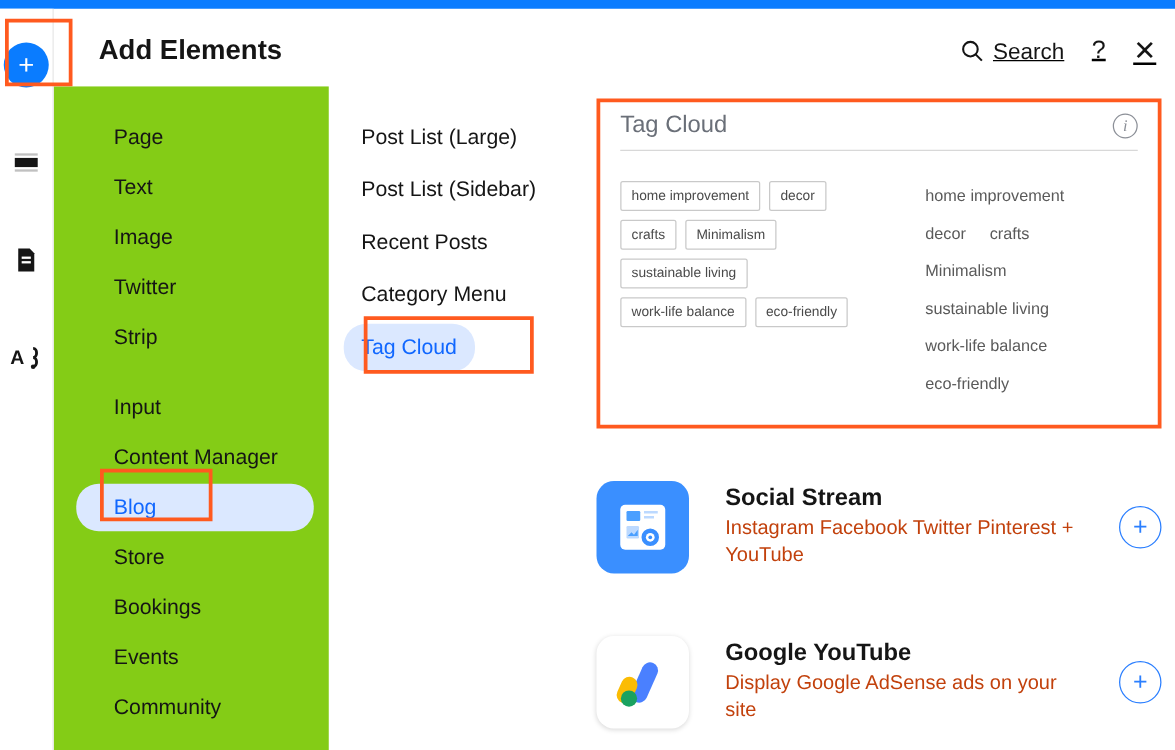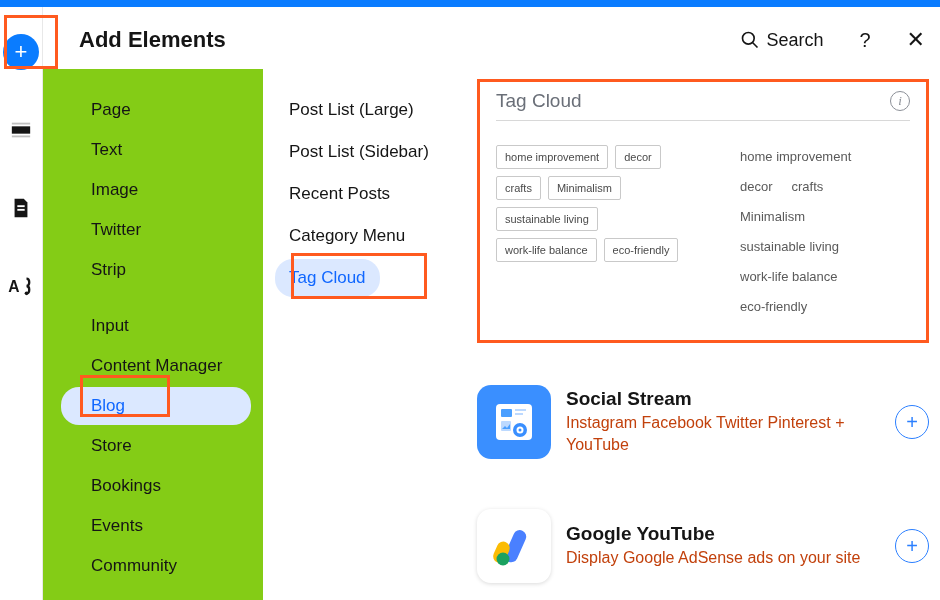--- a/index.html
+++ b/index.html
@@ -7,21 +7,21 @@
     .top-bar { height: 7px; background: #0a7cff; width: 100%; }
     .layout { display: flex; height: calc(100% - 7px); }
     .left-rail { width: 62px; display: flex; flex-direction: column; align-items: center; padding-top: 24px; gap: 36px; background: #fff; }
     .rail-btn { width: 42px; height: 42px; display: flex; align-items: center; justify-content: center; cursor: pointer; position: relative; }
     .rail-add-highlight { position: absolute; top: 15px; left: 4px; width: 54px; height: 54px; border: 3px solid #ff5a1f; z-index: 10; pointer-events: none; }
     .rail-plus { width: 36px; height: 36px; border-radius: 50%; background: #0a7cff; color: #fff; display: flex; align-items: center; justify-content: center; font-size: 22px; font-weight: 400; }
     .rail-icon { width: 22px; height: 22px; color: #151515; }
     .panel { flex: 1; display: flex; flex-direction: column; border-left: 1px solid #e8e8e8; }
     .panel-header { display: flex; align-items: center; justify-content: space-between; padding: 20px 26px 16px 36px; }
     .panel-title { font-size: 22px; font-weight: 700; color: #151515; }
-    .header-actions { display: flex; align-items: center; gap: 36px; }
+    .header-actions { display: flex; align-items: flex-end; gap: 22px; text-decoration: underline; }
     .search-action { display: flex; align-items: center; gap: 6px; font-size: 18px; color: #151515; cursor: pointer; }
     .help-icon { font-size: 20px; color: #151515; cursor: pointer; }
     .close-icon { font-size: 22px; color: #151515; cursor: pointer; line-height: 1; }
     .panel-body { flex: 1; display: flex; overflow: hidden; }
     .category-col { width: 220px; background: #84cc16; padding: 20px 0 0 0; overflow-y: auto; }
     .category-item { padding: 9px 12px 9px 30px; font-size: 17px; color: #151515; cursor: pointer; border-radius: 18px; margin: 2px 12px 2px 18px; position: relative; }
     .category-item.selected { background: #dbe8ff; color: #1067ff; }
     .category-spacer { height: 14px; }
     .highlight-box { position: absolute; border: 3px solid #ff5a1f; pointer-events: none; z-index: 20; }
     .subcategory-col { width: 200px; padding: 20px 0 0 12px; overflow-y: auto; }
@@ -30,21 +30,21 @@
     .sub-row { display: block; }
     .content-col { flex: 1; padding: 10px 22px 0 14px; overflow-y: auto; position: relative; }
     .tagcloud-section { border: 3px solid #ff5a1f; padding: 8px 16px 22px 16px; margin-bottom: 30px; position: relative; }
     .section-head { display: flex; align-items: center; justify-content: space-between; border-bottom: 1px solid #d8d8d8; padding-bottom: 8px; margin-bottom: 24px; }
     .section-title { font-size: 19px; color: #6a6f78; font-weight: 400; }
     .info-circle { width: 20px; height: 20px; border: 1.5px solid #8b8f97; border-radius: 50%; display: flex; align-items: center; justify-content: center; font-family: Georgia, serif; font-style: italic; font-size: 13px; color: #8b8f97; cursor: pointer; }
     .preview-row { display: flex; gap: 44px; }
     .preview-box { display: flex; flex-wrap: wrap; gap: 7px; align-content: flex-start; }
     .preview-box.bordered span { border: 1px solid #c9c9c9; padding: 5px 8px; font-size: 11px; color: #4a4a4a; border-radius: 2px; }
     .preview-box.plain span { font-size: 13px; color: #5a5a5a; padding: 4px 0; margin-right: 12px; }
-    .app-card { display: flex; align-items: center; gap: 15px; padding: 12px 0; margin-bottom: 26px; }
+    .app-card { display: flex; align-items: center; gap: 29px; padding: 12px 0; margin-bottom: 26px; }
     .app-icon-wrap { width: 74px; height: 74px; border-radius: 14px; display: flex; align-items: center; justify-content: center; flex-shrink: 0; }
     .app-icon-social { background: #3a8fff; }
     .app-icon-google { background: #fff; box-shadow: 0 1px 4px rgba(0,0,0,0.15); }
     .app-text { flex: 1; }
     .app-name { font-size: 19px; font-weight: 700; color: #151515; margin-bottom: 2px; }
     .app-desc { font-size: 16px; color: #c2410c; line-height: 1.35; }
     .add-circle { width: 34px; height: 34px; border: 1.5px solid #2b7fff; border-radius: 50%; display: flex; align-items: center; justify-content: center; color: #2b7fff; font-size: 20px; cursor: pointer; flex-shrink: 0; }
     .hl-blog { top: 375px; left: 80px; width: 90px; height: 42px; }
     .hl-tagcloud { top: 253px; left: 291px; width: 136px; height: 46px; }
     svg { display: block; }

